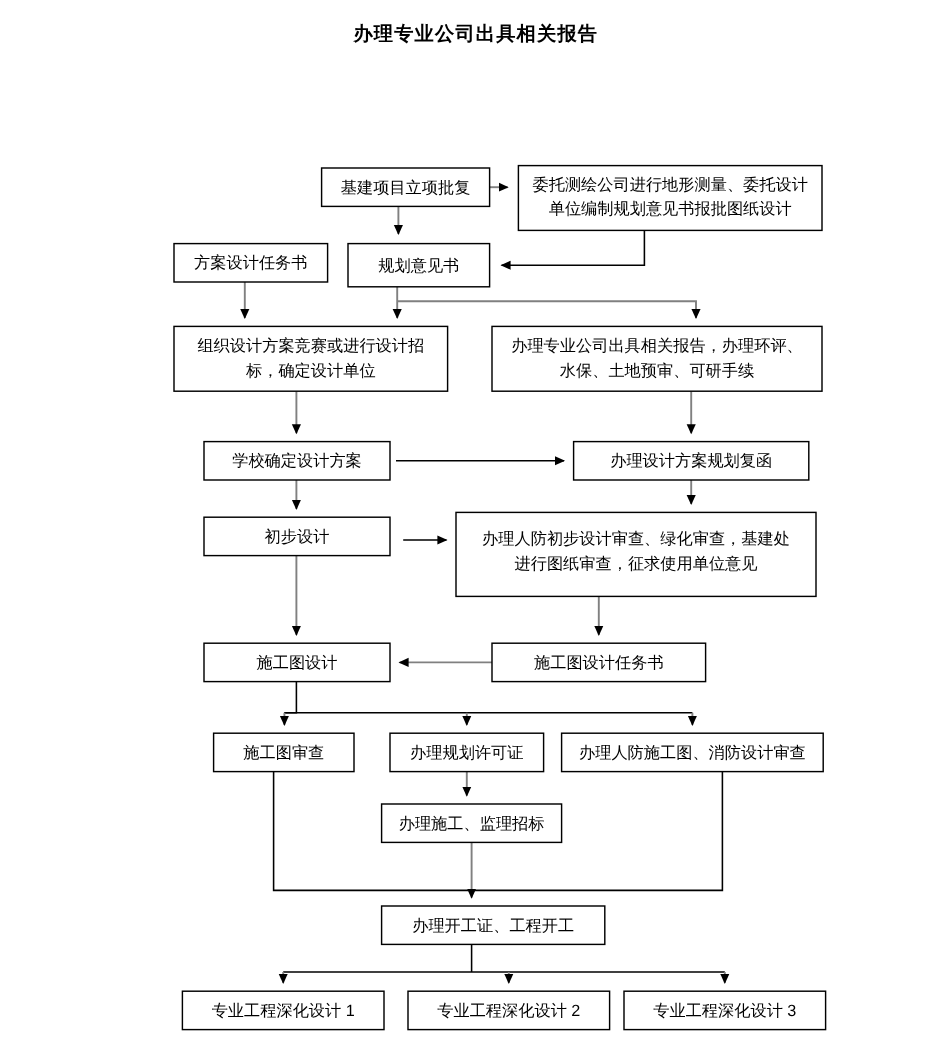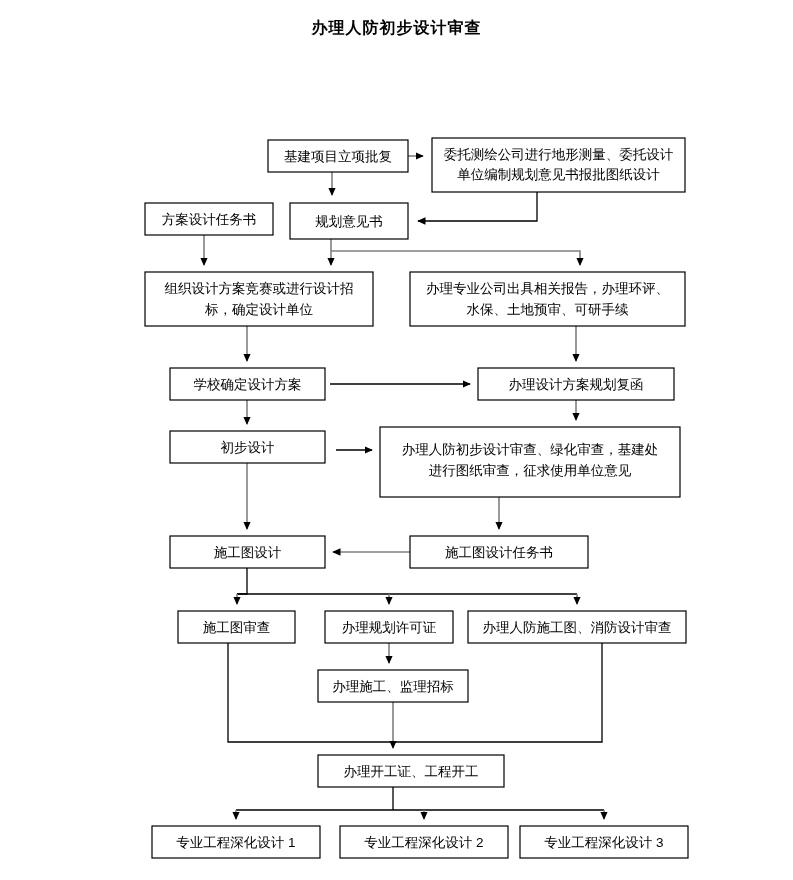--- a/index.html
+++ b/index.html
@@ -52,21 +52,21 @@
   }
   .conn-dark {
     stroke: #000000;
     stroke-width: 1.3;
     fill: none;
   }
 </style>
 </head>
 <body>
 
-<div id="page-title">办理人防初步设计审查</div>
+<div id="page-title">办理专业公司出具相关报告</div>
 
 <svg id="flow-canvas" viewBox="0 0 793 880" width="793" height="880" xmlns="http://www.w3.org/2000/svg">
 
   <defs>
     <marker id="ah-gray" markerWidth="9" markerHeight="9" refX="7.5" refY="4.2" orient="auto" markerUnits="userSpaceOnUse">
       <path d="M0,0.4 L8.4,4.2 L0,8 z" fill="#808080"></path>
     </marker>
     <marker id="ah-black" markerWidth="9" markerHeight="9" refX="7.5" refY="4.2" orient="auto" markerUnits="userSpaceOnUse">
       <path d="M0,0.4 L8.4,4.2 L0,8 z" fill="#000000"></path>
     </marker>

